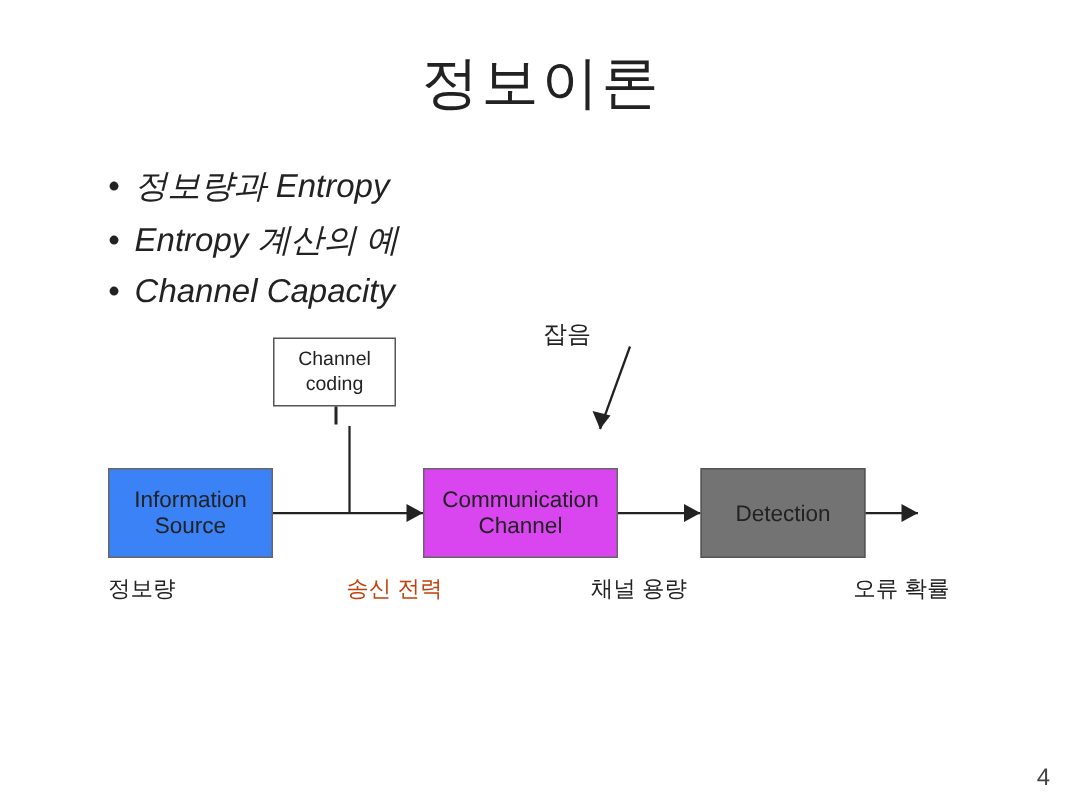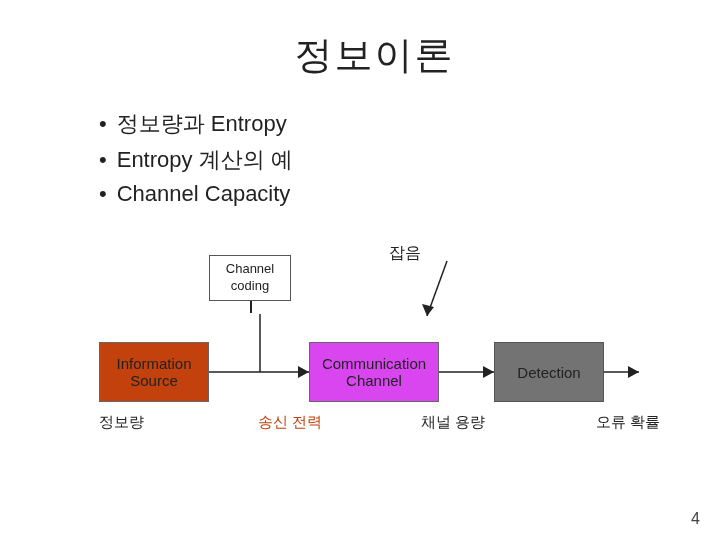--- a/index.html
+++ b/index.html
@@ -8,38 +8,38 @@
       height: 540px;
       background: #ffffff;
       font-family: 'Malgun Gothic', 'Apple SD Gothic Neo', sans-serif;
       position: relative;
       overflow: hidden;
     }
 
     .page {
       width: 720px;
       height: 540px;
-      padding: 30px 50px 20px 79px;
+      padding: 30px 50px 20px 52px;
       display: flex;
       flex-direction: column;
     }
 
     .title {
       text-align: center;
       font-size: 38px;
       font-weight: normal;
       color: #222;
       margin-bottom: 28px;
       letter-spacing: 2px;
     }
 
     .bullets {
       list-style: none;
-      margin-bottom: 30px;
       padding-left: 20px;
+      font-style: italic;
     }
 
     .bullets li {
       font-size: 22px;
       color: #222;
       margin-bottom: 6px;
       display: flex;
       align-items: center;
       gap: 10px;
     }
@@ -75,21 +75,21 @@
       text-align: center;
       font-size: 15px;
       color: #222;
       background: #fff;
       padding: 8px 12px;
     }
 
     .box-info-source {
       width: 110px;
       height: 60px;
-      background: #c2410c;
+      background: #3b82f6;
       border-color: #666;
     }
 
     .box-comm-channel {
       width: 130px;
       height: 60px;
       background: #d946ef;
       border-color: #666;
     }
 

